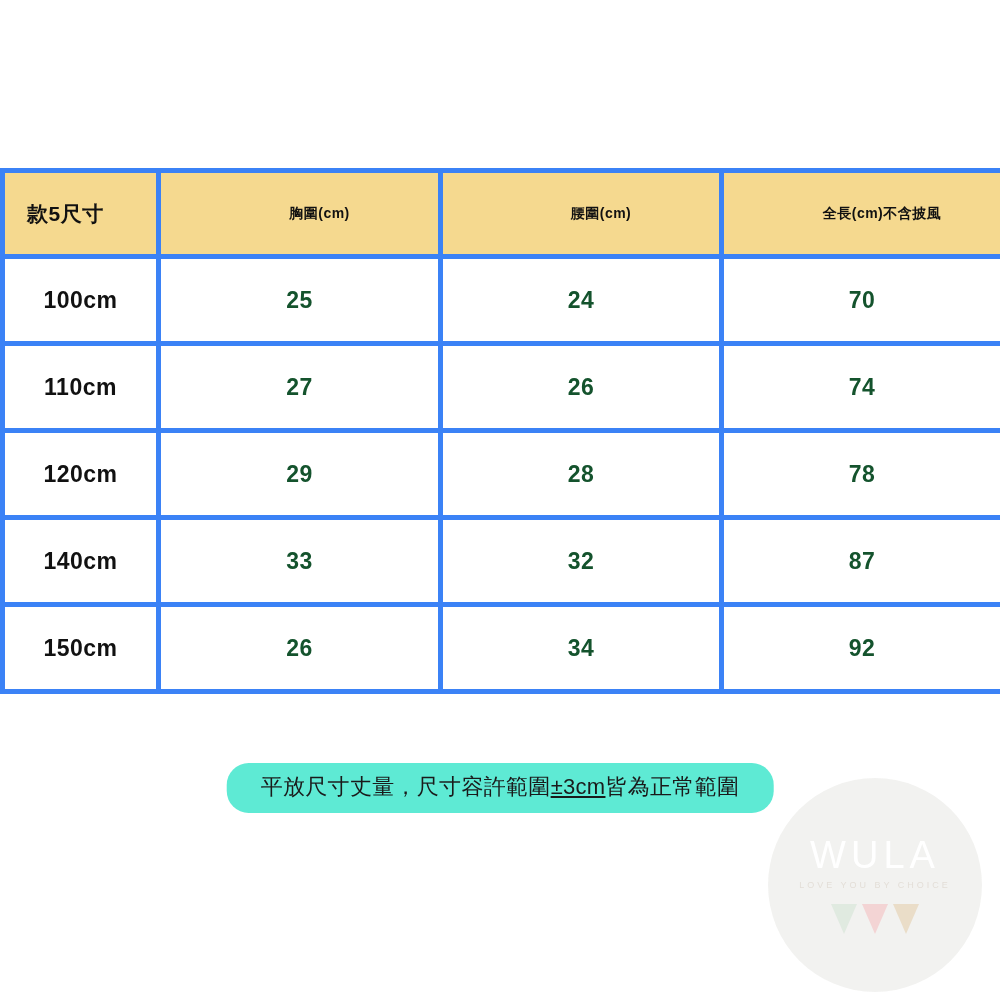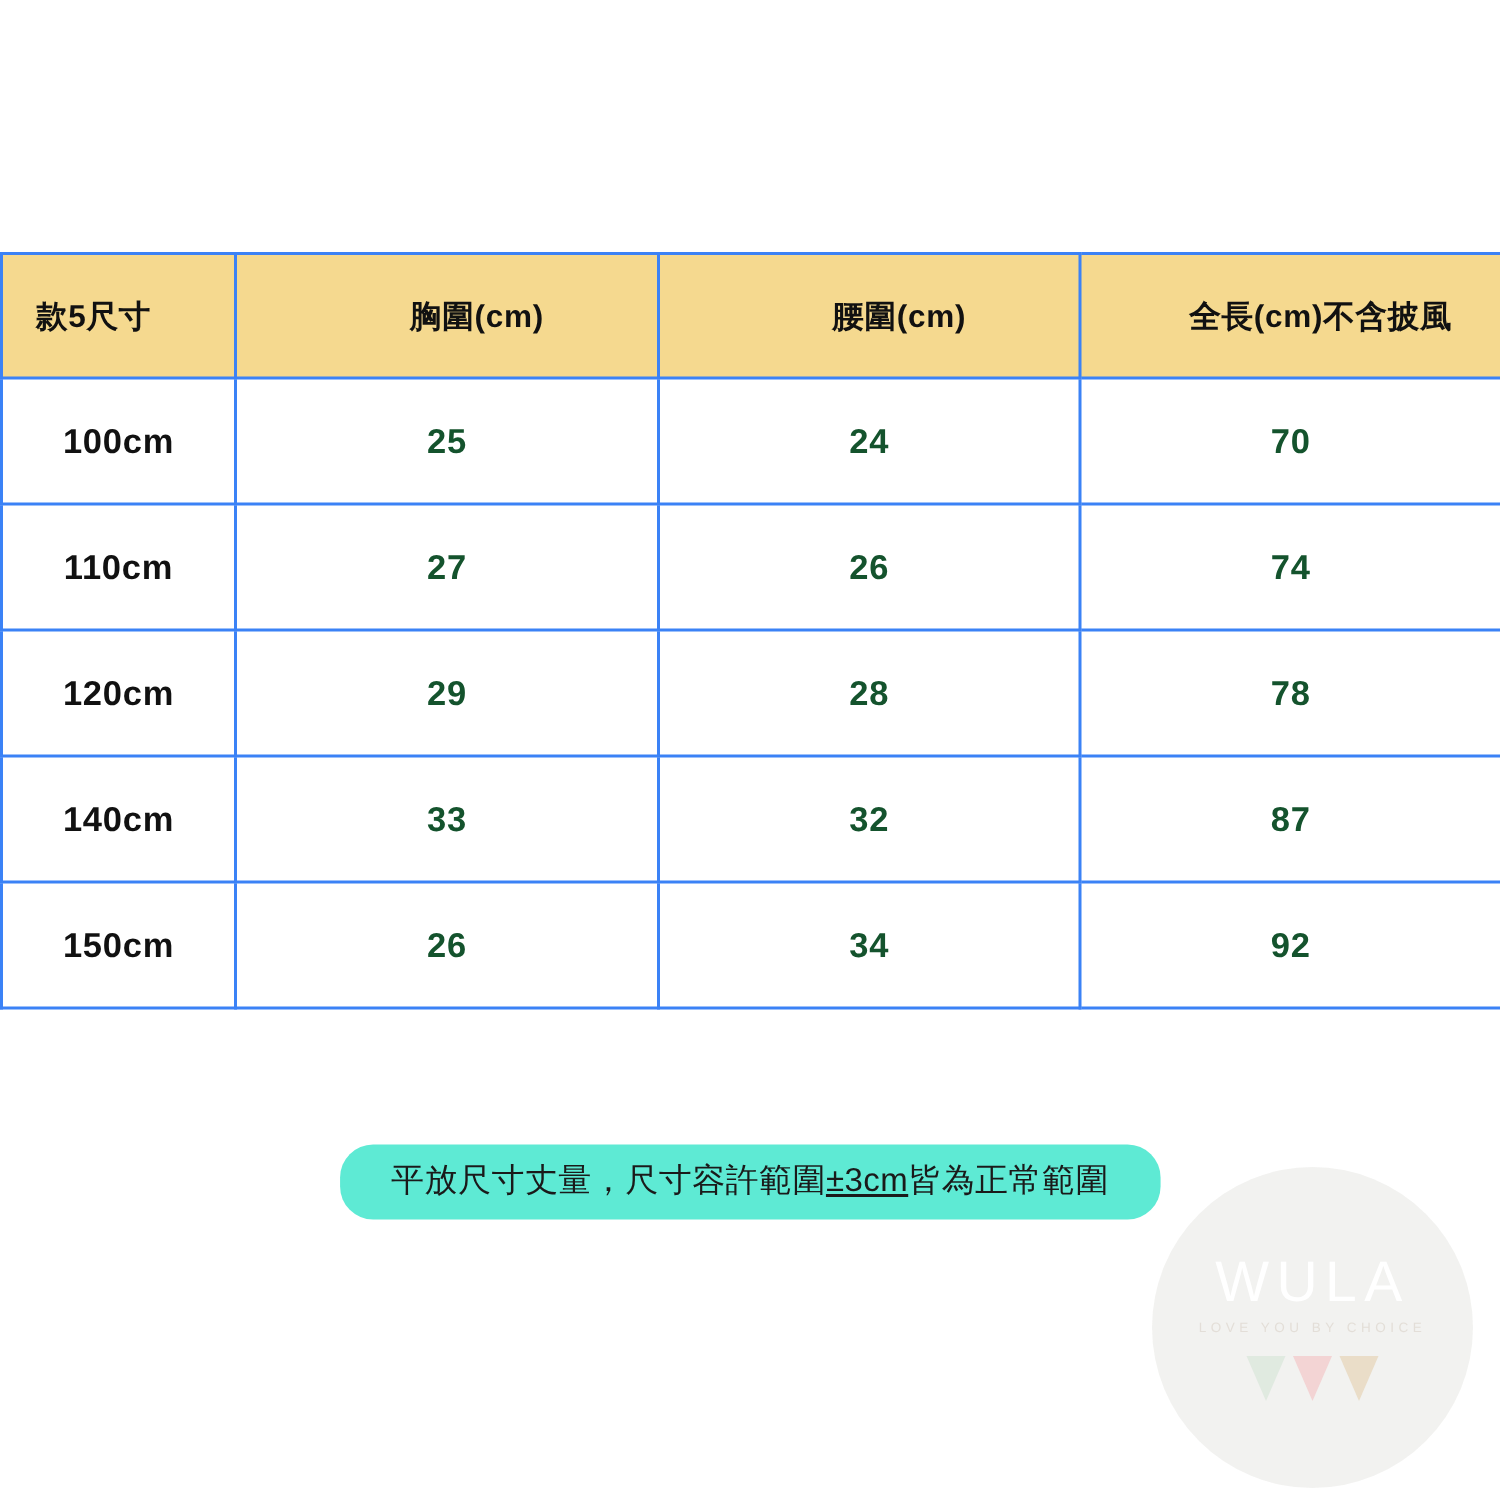--- a/index.html
+++ b/index.html
@@ -26,30 +26,30 @@
     position: absolute;
     left: 0px;
     top: 168px;
     width: 1000px;
     border-collapse: collapse;
     table-layout: fixed;
   }
 
   .size-table th,
   .size-table td {
-    border: 2px solid #3b82f6;
+    border: 5px solid #3b82f6;
     padding: 0;
     margin: 0;
   }
 
   .size-table thead th {
     background: #f5d98f;
     height: 81px;
     color: #111111;
-    font-size: 21px;
+    font-size: 14px;
     font-weight: bold;
     letter-spacing: 0.5px;
     padding-left: 40px;
   }
 
   .size-table thead th.col-label {
     text-align: left;
     padding-left: 22px;
     font-size: 21px;
   }

